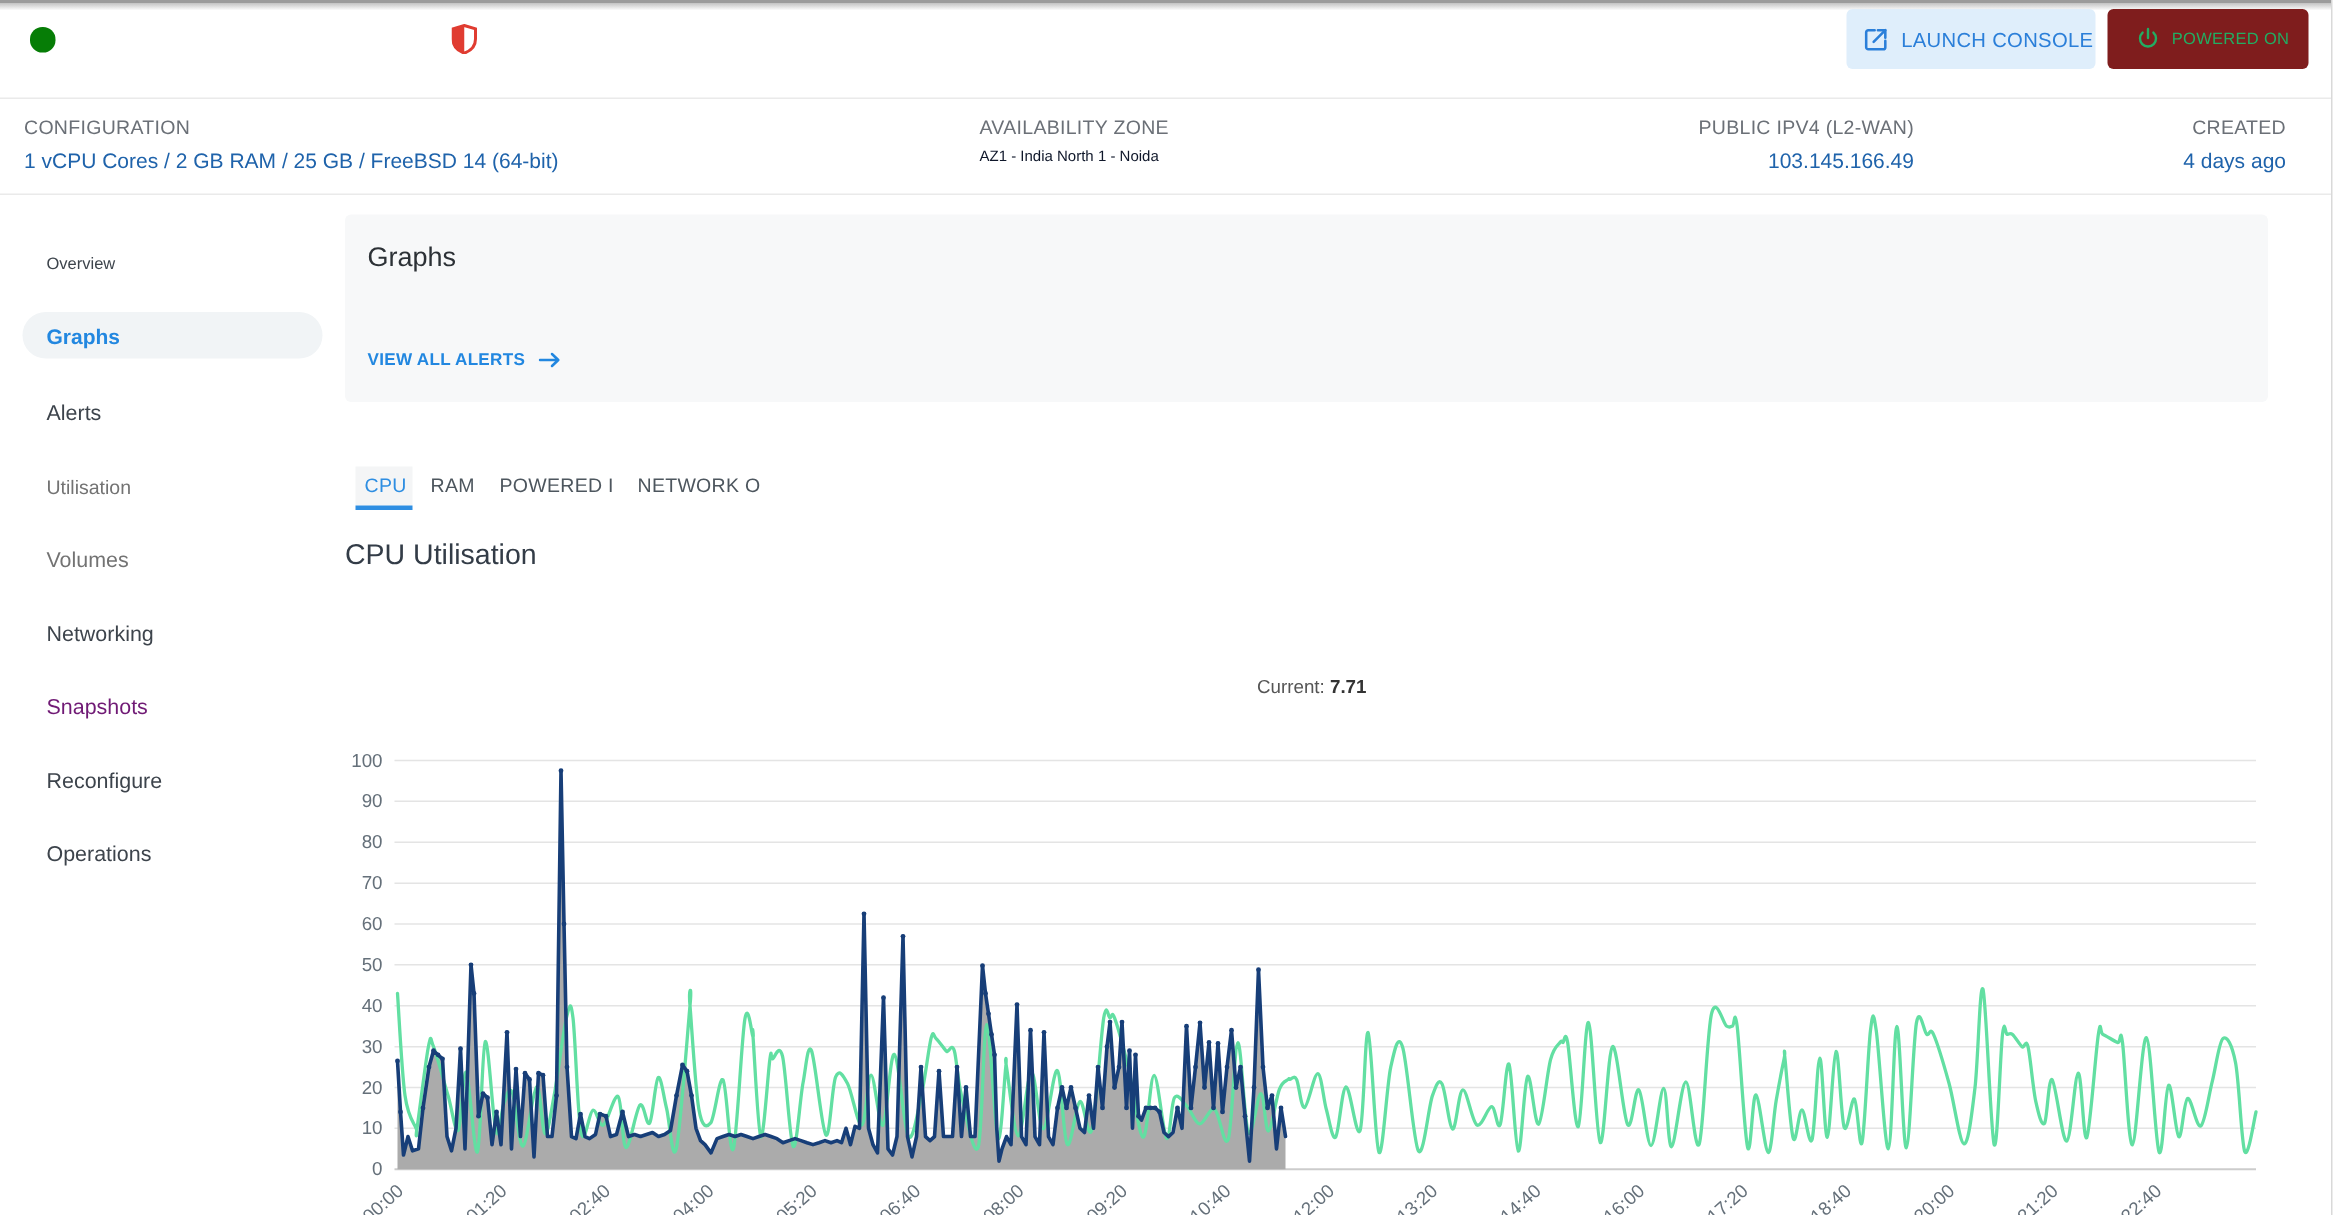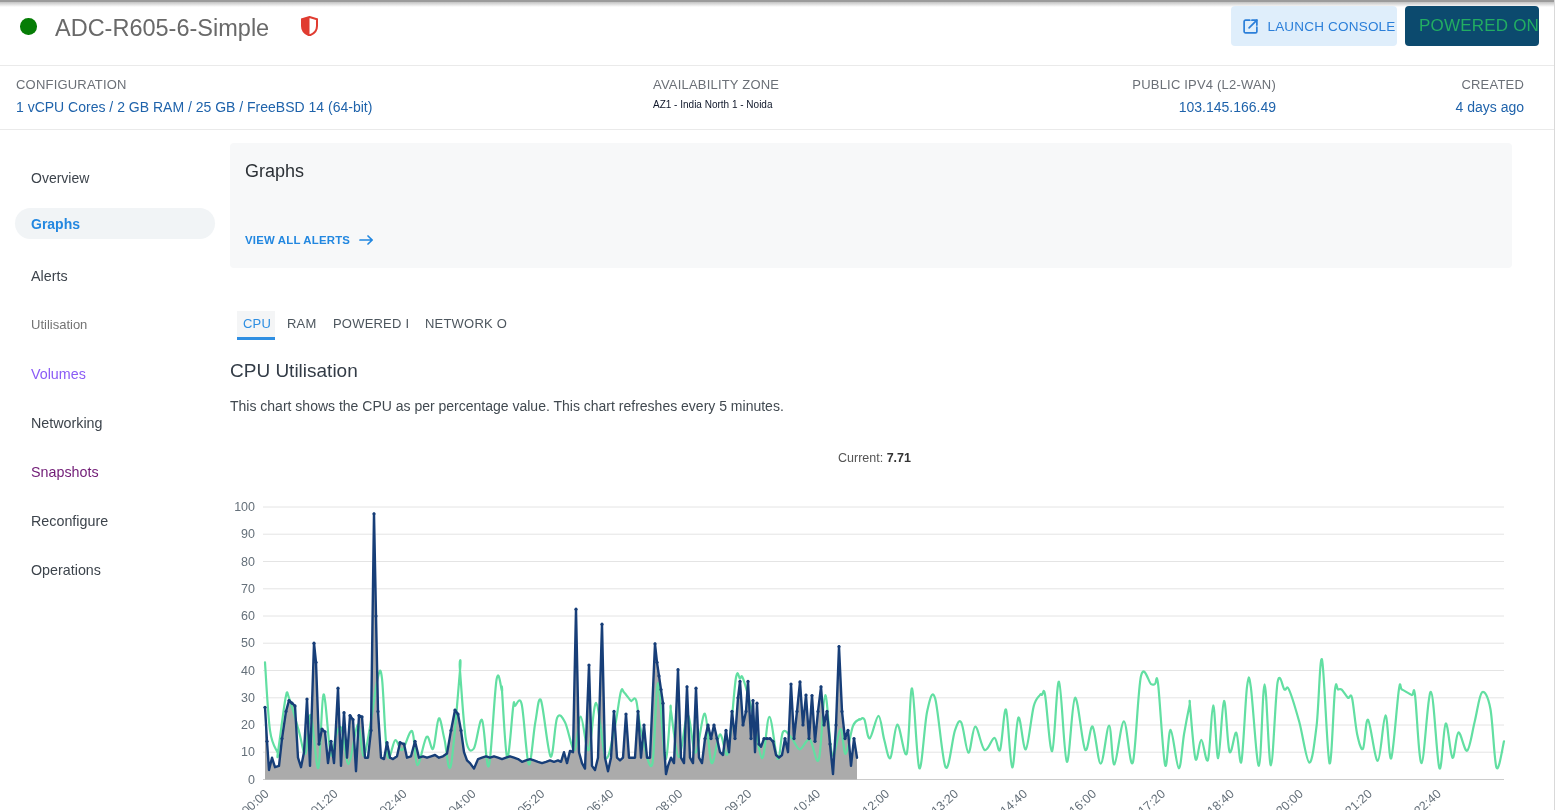--- a/index.html
+++ b/index.html
@@ -10,58 +10,57 @@
 </head>
 <body>
 <div id="page">
 
   <div class="abs" style="left:0;top:0;width:1554px;height:2px;background:#9b9b9b;"></div>
   <div class="abs" style="left:0;top:2px;width:1554px;height:5px;background:linear-gradient(rgba(120,120,120,.45),rgba(255,255,255,0));"></div>
 
   <div class="abs" style="left:1554px;top:0;width:1px;height:810px;background:#d9d9d9;"></div>
 
   <div class="abs" style="left:20px;top:18px;width:16.5px;height:16.5px;border-radius:50%;background:#067d06;"></div>
-  <div class="abs" style="left:55px;top:15px;font-size:23.5px;color:#696969;">ADC-R605-6-Simple</div>
   <svg class="abs" style="left:300.5px;top:16px;" width="17" height="20" viewBox="0 0 17 20">
     <path d="M8.5 1 L16 3.2 V10 C16 14.6 12.9 17.9 8.5 19.4 C4.1 17.9 1 14.6 1 10 V3.2 Z" fill="#fff" stroke="#e03c31" stroke-width="2"></path>
     <path d="M8.5 1 L1 3.2 V10 C1 14.6 4.1 17.9 8.5 19.4 Z" fill="#e03c31"></path>
   </svg>
 
   <div class="abs" style="left:1231px;top:6px;width:166px;height:40px;border-radius:4px;background:#dfeefb;color:#2b7fd9;font-size:13.5px;display:flex;align-items:center;justify-content:center;letter-spacing:0.2px;white-space:nowrap;padding-left:10px;">
     <svg width="17" height="17" viewBox="0 0 24 24" fill="none" stroke="#2b7fd9" stroke-width="2.4" stroke-linecap="round" stroke-linejoin="round" style="margin-right:8px;">
         <path d="M21 13v6a2 2 0 0 1-2 2H5a2 2 0 0 1-2-2V5a2 2 0 0 1 2-2h6"></path>
         <path d="M14 3h7v7"></path>
         <path d="M10 14 L21 3"></path>
       </svg>
     LAUNCH CONSOLE
   </div>
-  <div class="abs" style="left:1405px;top:6px;width:134px;height:40px;border-radius:4px;background:#0c4a6e;color:#22ad62;font-size:17px;display:flex;align-items:center;justify-content:center;letter-spacing:0.2px;white-space:nowrap;padding-left:6px;">
+  <div class="abs" style="left:1405px;top:6px;width:134px;height:40px;border-radius:4px;background:#7f1d1d;color:#22ad62;font-size:11px;display:flex;align-items:center;justify-content:center;letter-spacing:0.2px;white-space:nowrap;padding-left:6px;">
     <svg width="16" height="16" viewBox="0 0 24 24" fill="none" stroke="#22ad62" stroke-width="2.4" stroke-linecap="round" style="margin-right:8px;">
         <path d="M12 2v9"></path>
         <path d="M17.4 5.6a8 8 0 1 1-10.8 0"></path>
       </svg>
     POWERED ON
   </div>
 
   <div class="abs" style="left:0;top:65px;width:1554px;height:65px;border-top:1px solid #eaeaea;border-bottom:1px solid #eaeaea;"></div>
   <div class="abs" style="left:16px;top:77px;font-size:13px;color:#6b7077;letter-spacing:0.2px;">CONFIGURATION</div>
   <div class="abs" style="left:16px;top:99px;font-size:14px;color:#1f63ab;">1 vCPU Cores / 2 GB RAM / 25 GB / FreeBSD 14 (64-bit)</div>
   <div class="abs" style="left:653px;top:77px;font-size:13px;color:#6b7077;letter-spacing:0.2px;">AVAILABILITY ZONE</div>
   <div class="abs" style="left:653px;top:99px;font-size:10px;color:#0f172a;">AZ1 - India North 1 - Noida</div>
   <div class="abs" style="left:976px;top:77px;width:300px;text-align:right;font-size:13px;color:#6b7077;letter-spacing:0.2px;">PUBLIC IPV4 (L2-WAN)</div>
   <div class="abs" style="left:976px;top:99px;width:300px;text-align:right;font-size:14px;color:#1f63ab;">103.145.166.49</div>
   <div class="abs" style="left:1224px;top:77px;width:300px;text-align:right;font-size:13px;color:#6b7077;letter-spacing:0.2px;padding-left:24px;">CREATED</div>
   <div class="abs" style="left:1224px;top:99px;width:300px;text-align:right;font-size:14px;color:#1f63ab;">4 days ago</div>
 
   <div class="abs" style="left:15px;top:208px;width:200px;height:31px;border-radius:16px;background:#f1f4f6;"></div>
-  <div class="abs" style="left:31px;top:170px;font-size:14px;color:#3d444c;">Overview</div>
+  <div class="abs" style="left:31px;top:170px;font-size:11px;color:#3d444c;">Overview</div>
   <div class="abs" style="left:31px;top:216px;font-size:14px;color:#2287e0;font-weight:700;">Graphs</div>
   <div class="abs" style="left:31px;top:268px;font-size:14.3px;color:#3d444c;">Alerts</div>
   <div class="abs" style="left:31px;top:317px;font-size:13px;color:#737373;text-align:center;">Utilisation</div>
-  <div class="abs" style="left:31px;top:366px;font-size:14.3px;color:#8b5cf6;">Volumes</div>
+  <div class="abs" style="left:31px;top:366px;font-size:14.3px;color:#737373;">Volumes</div>
   <div class="abs" style="left:31px;top:415px;font-size:14.3px;color:#3d444c;">Networking</div>
   <div class="abs" style="left:31px;top:464px;font-size:14.3px;color:#701a75;">Snapshots</div>
   <div class="abs" style="left:31px;top:513px;font-size:14.3px;color:#3d444c;">Reconfigure</div>
   <div class="abs" style="left:31px;top:562px;font-size:14.3px;color:#3d444c;">Operations</div>
 
   <div class="abs" style="left:230px;top:143px;width:1282px;height:125px;border-radius:4px;background:#f7f8f9;"></div>
   <div class="abs" style="left:245px;top:161px;font-size:18px;color:#2c3136;">Graphs</div>
   <div class="abs" style="left:245px;top:234px;font-size:11.4px;font-weight:700;color:#2287e0;letter-spacing:0.2px;display:flex;align-items:center;">VIEW ALL ALERTS
     <svg width="15" height="12" viewBox="0 0 15 12" style="margin-left:9px;">
         <path d="M1 6 H13 M9 2 L13.2 6 L9 10" fill="none" stroke="#2287e0" stroke-width="1.7" stroke-linecap="round" stroke-linejoin="round"></path>
@@ -69,21 +68,20 @@
   </div>
 
   <div class="abs" style="left:237px;top:311px;width:38px;height:26px;background:#f4f5f6;"></div>
   <div class="abs" style="left:237px;top:337px;width:38px;height:2.5px;background:#2e8ee2;"></div>
   <div class="abs" style="left:243px;top:316px;font-size:13px;color:#2e8ee2;letter-spacing:0.2px;">CPU</div>
   <div class="abs" style="left:287px;top:316px;font-size:13px;color:#4d565e;letter-spacing:0.2px;">RAM</div>
   <div class="abs" style="left:333px;top:316px;font-size:13px;color:#4d565e;letter-spacing:0.2px;">POWERED I</div>
   <div class="abs" style="left:425px;top:316px;font-size:13px;color:#4d565e;letter-spacing:0.2px;">NETWORK O</div>
 
   <div class="abs" style="left:230px;top:360px;font-size:19px;color:#333c47;">CPU Utilisation</div>
-  <div class="abs" style="left:230px;top:398px;font-size:14px;color:#414950;">This chart shows the CPU as per percentage value. This chart refreshes every 5 minutes.</div>
   <div class="abs" style="left:838px;top:451px;font-size:12.5px;color:#555;">Current: <b style="color:#333;">7.71</b></div>
 
   <svg width="1290" height="315" viewBox="0 0 1290 315" style="position:absolute;left:230px;top:495px;" font-family="Liberation Sans, sans-serif">
 <line x1="33" y1="284.5" x2="1274" y2="284.5" stroke="#cccccc" stroke-width="1.2"></line>
       <line x1="33" y1="257.2" x2="1274" y2="257.2" stroke="#e4e4e4" stroke-width="1"></line>
       <line x1="33" y1="230.0" x2="1274" y2="230.0" stroke="#e4e4e4" stroke-width="1"></line>
       <line x1="33" y1="202.8" x2="1274" y2="202.8" stroke="#e4e4e4" stroke-width="1"></line>
       <line x1="33" y1="175.5" x2="1274" y2="175.5" stroke="#e4e4e4" stroke-width="1"></line>
       <line x1="33" y1="148.2" x2="1274" y2="148.2" stroke="#e4e4e4" stroke-width="1"></line>
       <line x1="33" y1="121.0" x2="1274" y2="121.0" stroke="#e4e4e4" stroke-width="1"></line>

